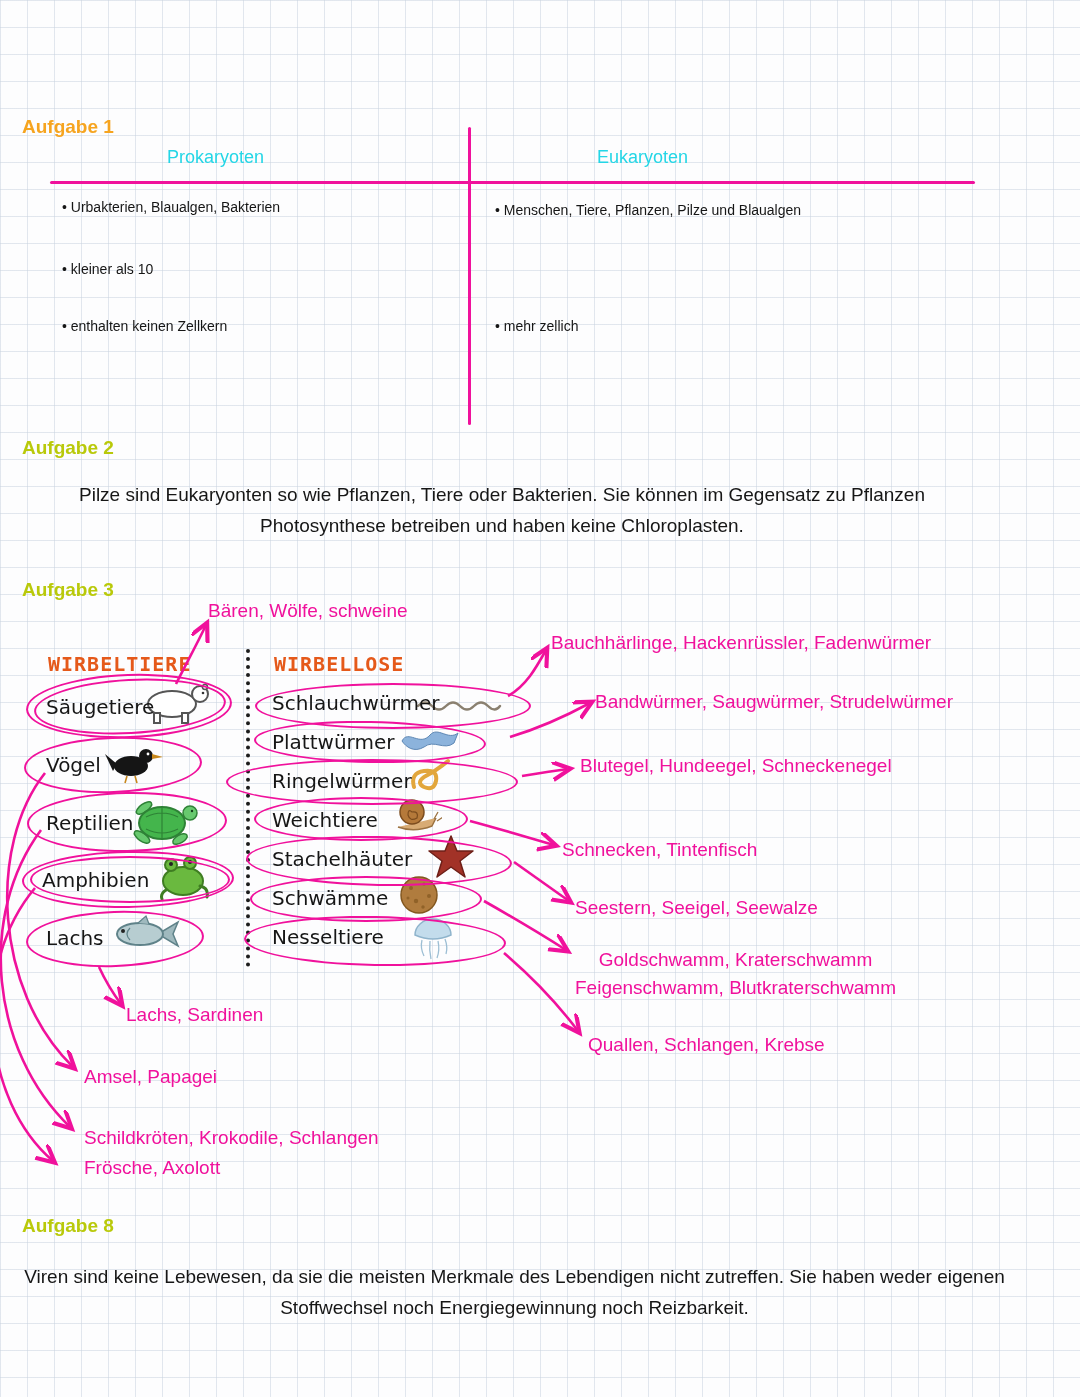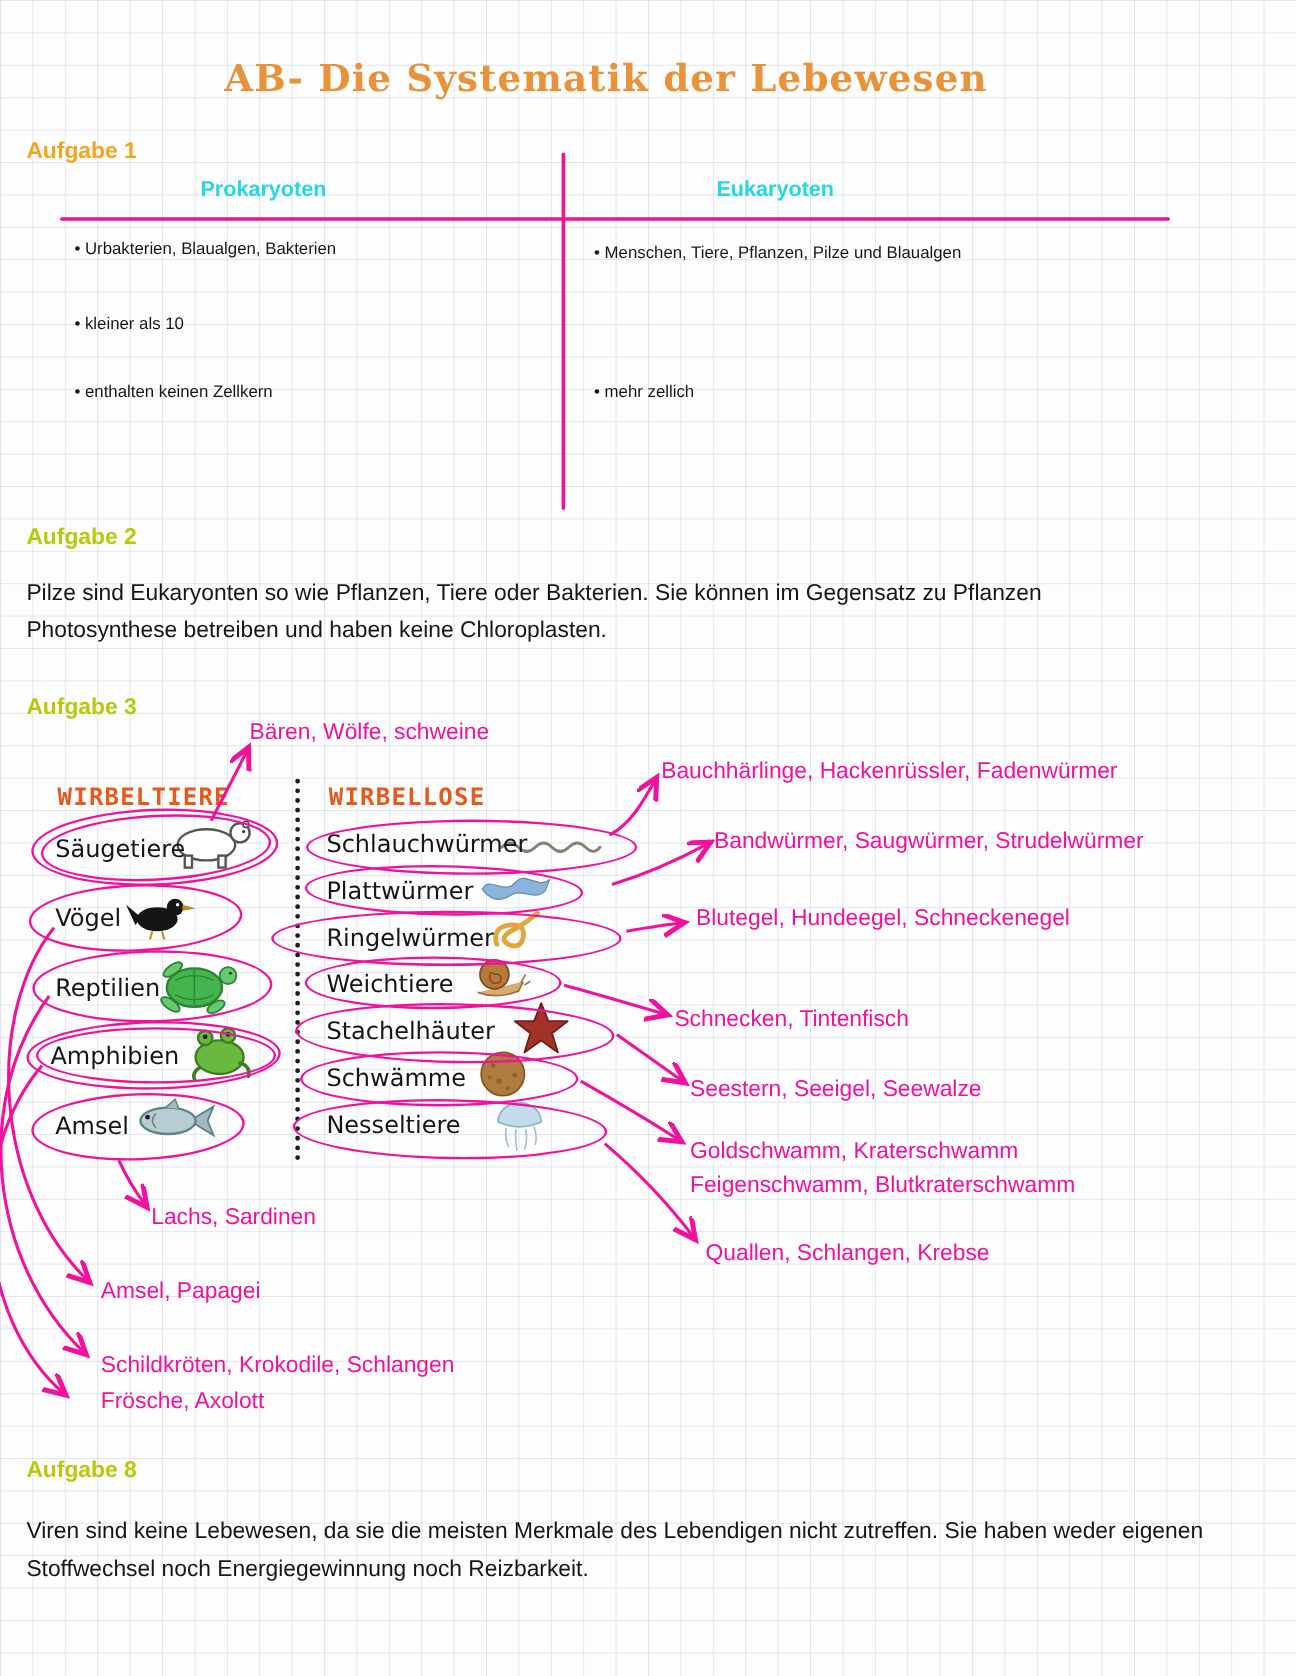--- a/index.html
+++ b/index.html
@@ -14,29 +14,29 @@
   *{margin:0;padding:0;box-sizing:border-box;}
   body{font-family:"Liberation Sans",sans-serif;color:var(--ink);background:#fff;}
   #page{
     position:relative;width:1080px;height:1397px;overflow:hidden;
     background-color:#fdfdfe;
     background-image:
       linear-gradient(to right, rgba(203,212,224,.55) 1px, transparent 1px),
       linear-gradient(to bottom, rgba(203,212,224,.55) 1px, transparent 1px);
     background-size:27px 27px;
   }
-  .abs{position:absolute;}
+  .abs{position:absolute;text-align:center;}
   .title{
     left:0;top:48px;width:1010px;text-align:center;
     font-family:"DejaVu Serif",serif;font-size:31px;font-weight:600;
     letter-spacing:1px;color:var(--title-orange);
   }
   .task-heading{font-size:19px;font-weight:bold;color:var(--task-green);}
   .task-heading.first{color:var(--task1-orange);}
-  .col-header{font-size:18px;font-weight:bold;color:var(--cyan);}
+  .col-header{font-size:18px;font-weight:normal;color:var(--cyan);}
   .bullet{font-size:14px;white-space:nowrap;}
   .bullet::before{content:"• ";}
   .hline{height:3px;background:var(--magenta);border-radius:2px;}
   .vline{width:3px;background:var(--magenta);border-radius:2px;}
   .para{font-size:19px;line-height:31px;}
   .diag-header{
     font-family:"DejaVu Sans Mono",monospace;font-weight:bold;font-size:20px;
     letter-spacing:1px;color:var(--header-orange);white-space:nowrap;
   }
   .dlabel{font-family:"DejaVu Sans",sans-serif;font-size:20px;white-space:nowrap;z-index:2;}
@@ -47,21 +47,20 @@
   }
   .icon{z-index:1;line-height:0;}
   .dotted-divider{width:0;border-left:4px dotted #1c1c1c;z-index:0;}
   #arrows{position:absolute;left:0;top:0;z-index:4;pointer-events:none;}
 </style>
 </head>
 <body>
 
 <div id="page">
 
-  <div class="abs title">AB- Die Systematik der Lebewesen</div>
 
   <div class="abs task-heading first" style="left:22px;top:116px">Aufgabe 1</div>
   <div class="abs col-header" style="left:167px;top:147px">Prokaryoten</div>
   <div class="abs col-header" style="left:597px;top:147px">Eukaryoten</div>
   <div class="abs hline" style="left:50px;top:181px;width:925px"></div>
   <div class="abs vline" style="left:468px;top:127px;height:298px"></div>
 
   <div class="abs bullet" style="left:62px;top:199px">Urbakterien, Blaualgen, Bakterien</div>
   <div class="abs bullet" style="left:62px;top:261px">kleiner als 10</div>
   <div class="abs bullet" style="left:62px;top:318px">enthalten keinen Zellkern</div>
@@ -76,21 +75,21 @@
   <div class="abs ann" style="left:208px;top:597px">Bären, Wölfe, schweine</div>
 
   <div class="abs diag-header" style="left:48px;top:652px">WIRBELTIERE</div>
   <div class="abs diag-header" style="left:274px;top:652px">WIRBELLOSE</div>
   <div class="abs dotted-divider" style="left:246px;top:649px;height:318px"></div>
 
   <div class="abs dlabel" style="left:46px;top:695px">Säugetiere</div>
   <div class="abs dlabel" style="left:46px;top:753px">Vögel</div>
   <div class="abs dlabel" style="left:46px;top:811px">Reptilien</div>
   <div class="abs dlabel" style="left:42px;top:868px">Amphibien</div>
-  <div class="abs dlabel" style="left:46px;top:926px">Amsel</div>
+  <div class="abs dlabel" style="left:46px;top:926px">Lachs</div>
 
   <div class="abs icon" style="left:138px;top:680px">
     <svg width="78" height="46" viewBox="0 0 78 46">
       <ellipse cx="34" cy="24" rx="24" ry="13" fill="#fff" stroke="#555" stroke-width="2"></ellipse>
       <rect x="16" y="33" width="6" height="10" fill="#fff" stroke="#555" stroke-width="2"></rect>
       <rect x="44" y="33" width="6" height="10" fill="#fff" stroke="#555" stroke-width="2"></rect>
       <circle cx="62" cy="14" r="8" fill="#fff" stroke="#555" stroke-width="2"></circle>
       <circle cx="67" cy="7" r="2.5" fill="#fff" stroke="#555" stroke-width="1.5"></circle>
       <circle cx="65" cy="13" r="1.3" fill="#333"></circle>
     </svg>

